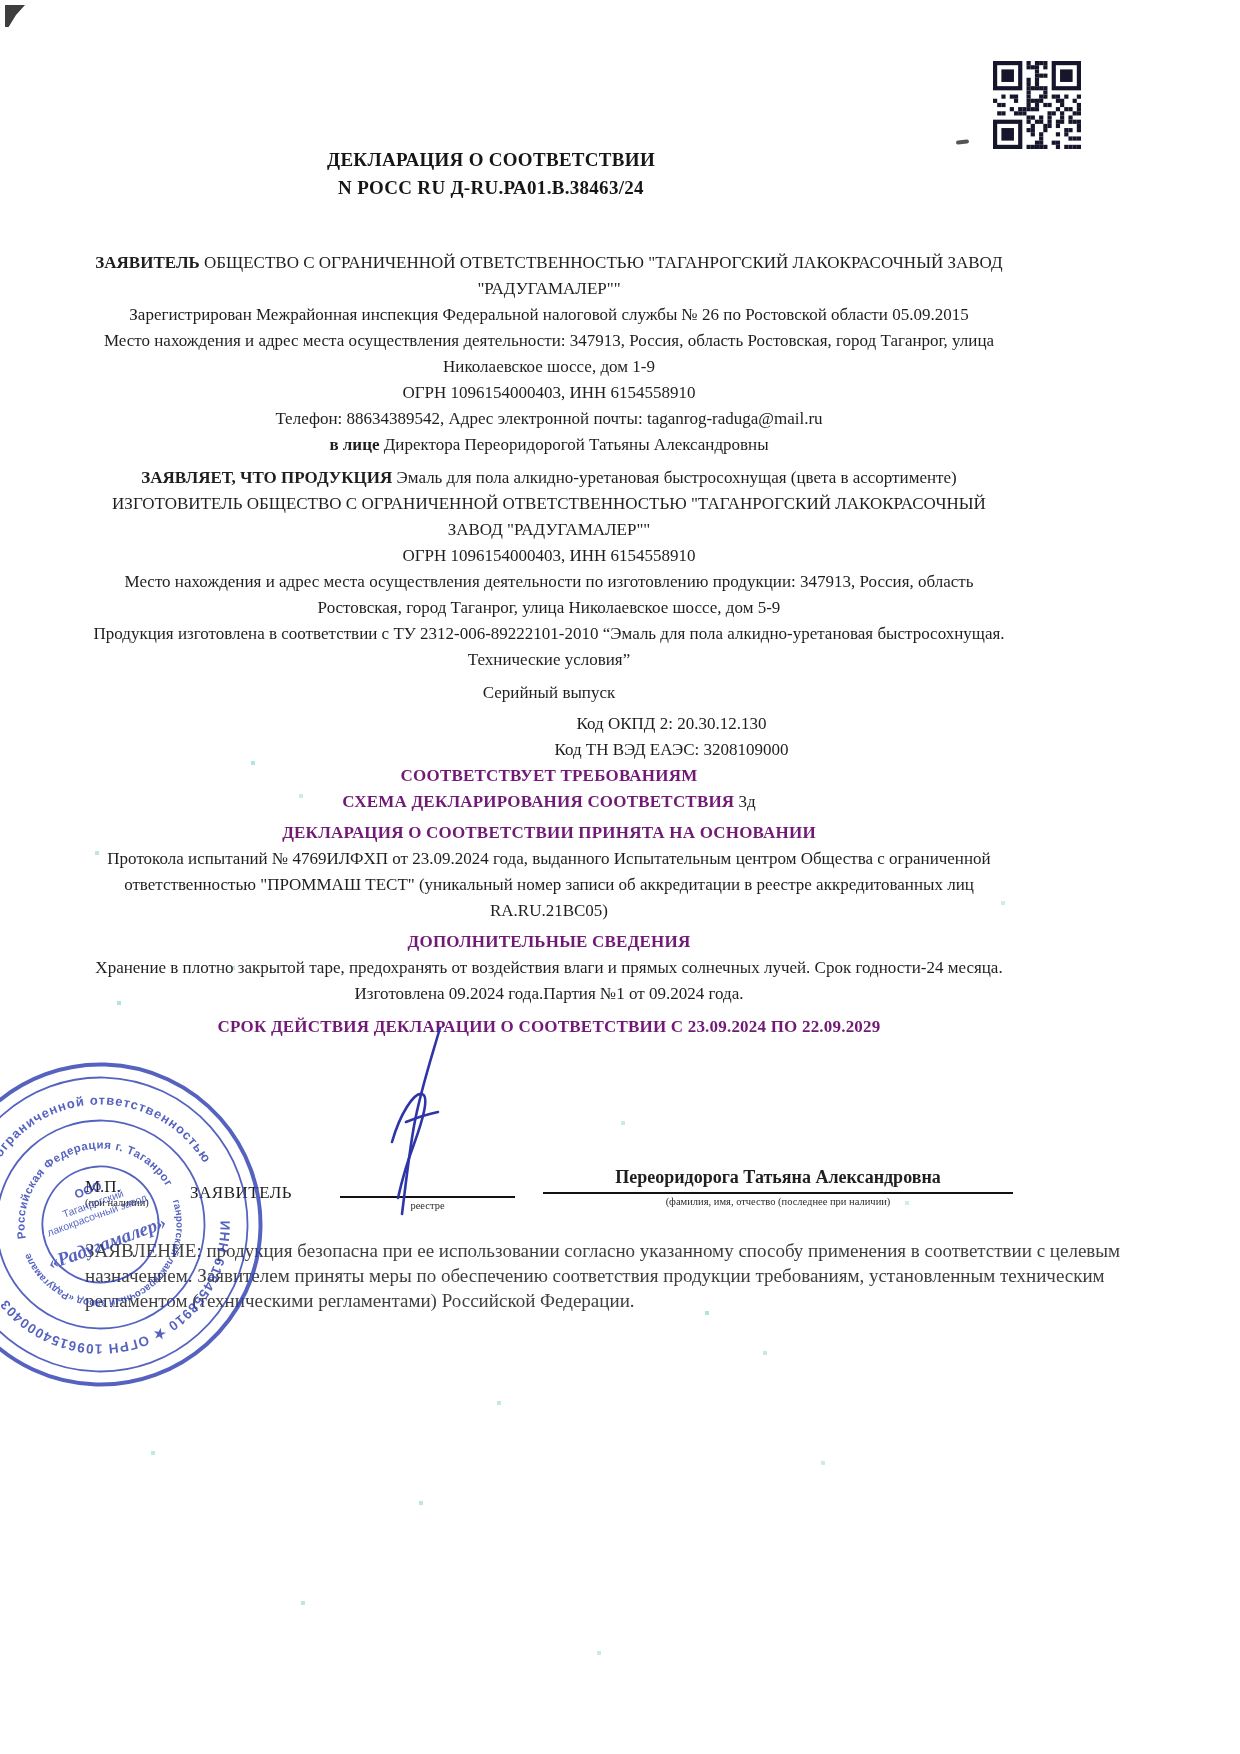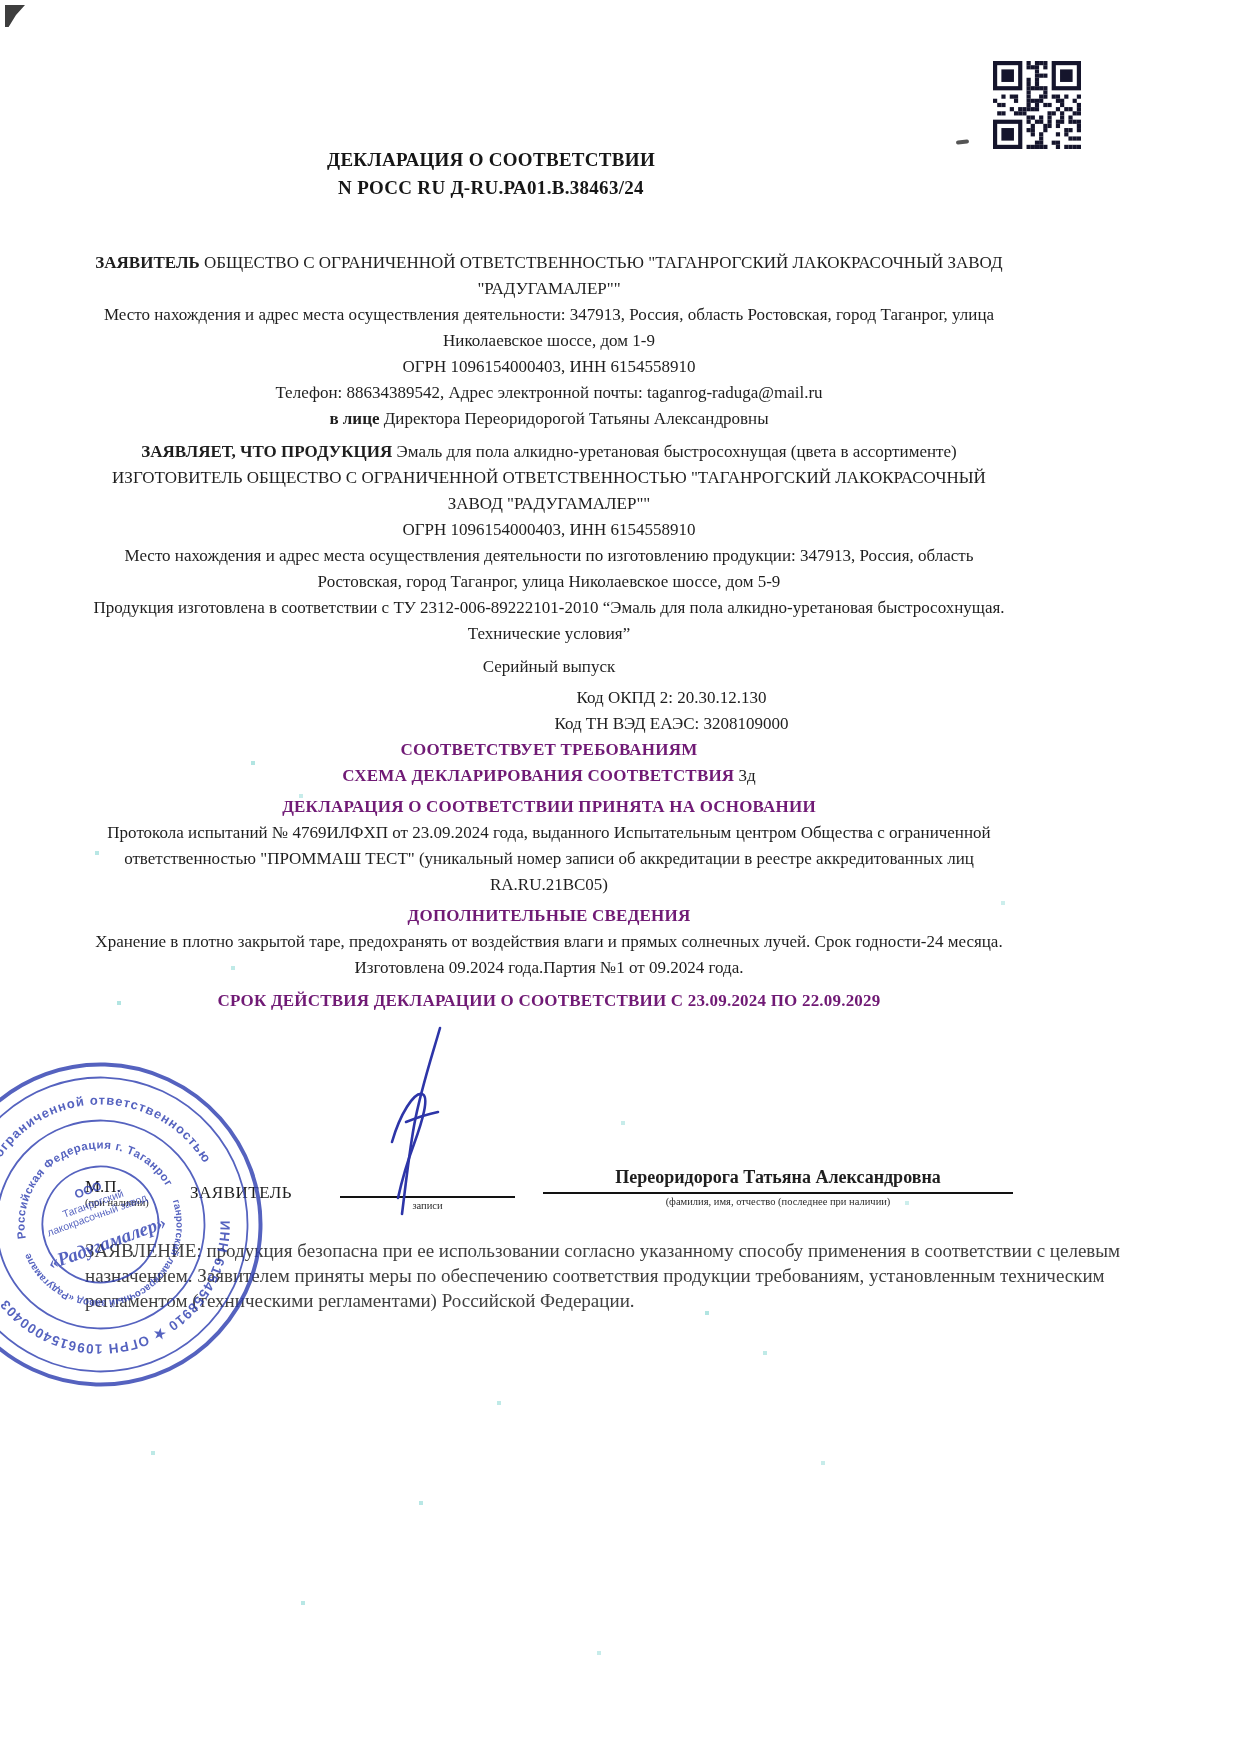--- a/index.html
+++ b/index.html
@@ -218,20 +218,21 @@
       <rect x="8" y="64" width="12" height="12" fill="#15152c"></rect>
     </svg>
 
   <div class="title-block">
     <div>ДЕКЛАРАЦИЯ О СООТВЕТСТВИИ</div>
     <div>N РОСС RU Д-RU.РА01.В.38463/24</div>
   </div>
 
   <div class="content">
     <p><span class="b">ЗАЯВИТЕЛЬ</span><span> ОБЩЕСТВО С ОГРАНИЧЕННОЙ ОТВЕТСТВЕННОСТЬЮ "ТАГАНРОГСКИЙ ЛАКОКРАСОЧНЫЙ ЗАВОД "РАДУГАМАЛЕР""</span></p>
+    <p>Зарегистрирован Межрайонная инспекция Федеральной налоговой службы № 26 по Ростовской области 05.09.2015</p>
     <p>Место нахождения и адрес места осуществления деятельности: 347913, Россия, область Ростовская, город Таганрог, улица Николаевское шоссе, дом 1-9</p>
     <p>ОГРН 1096154000403, ИНН 6154558910</p>
     <p>Телефон: 88634389542, Адрес электронной почты: taganrog-raduga@mail.ru</p>
     <p><span class="b">в лице</span><span> Директора Переоридорогой Татьяны Александровны</span></p>
 
     <p class="gap7"><span class="b">ЗАЯВЛЯЕТ, ЧТО ПРОДУКЦИЯ</span><span> Эмаль для пола алкидно-уретановая быстросохнущая (цвета в ассортименте)</span></p>
     <p>ИЗГОТОВИТЕЛЬ ОБЩЕСТВО С ОГРАНИЧЕННОЙ ОТВЕТСТВЕННОСТЬЮ "ТАГАНРОГСКИЙ ЛАКОКРАСОЧНЫЙ ЗАВОД "РАДУГАМАЛЕР""</p>
     <p>ОГРН 1096154000403, ИНН 6154558910</p>
     <p>Место нахождения и адрес места осуществления деятельности по изготовлению продукции: 347913, Россия, область Ростовская, город Таганрог, улица Николаевское шоссе, дом 5-9</p>
     <p>Продукция изготовлена в соответствии с ТУ 2312-006-89222101-2010 “Эмаль для пола алкидно-уретановая быстросохнущая. Технические условия”</p>
@@ -253,21 +254,21 @@
   </div>
 
   <div class="sig-row">
     <div class="sig-mp">
       <span>М.П.</span>
       <div class="mp-note">(при наличии)</div>
     </div>
     <div class="sig-app">ЗАЯВИТЕЛЬ</div>
     <div class="sig-pen">
       <div class="line"></div>
-      <div class="caption">записи</div>
+      <div class="caption">реестре</div>
     </div>
     <div class="sig-gap"></div>
     <div class="sig-name-block">
       <div class="sig-fio">Переоридорога Татьяна Александровна</div>
       <div class="line"></div>
       <div class="caption">(фамилия, имя, отчество (последнее при наличии)</div>
     </div>
   </div>
 
   <div class="footnote">ЗАЯВЛЕНИЕ: продукция безопасна при ее использовании согласно указанному способу применения в соответствии с целевым назначением. Заявителем приняты меры по обеспечению соответствия продукции требованиям, установленным техническим регламентом (техническими регламентами) Российской Федерации.</div>

